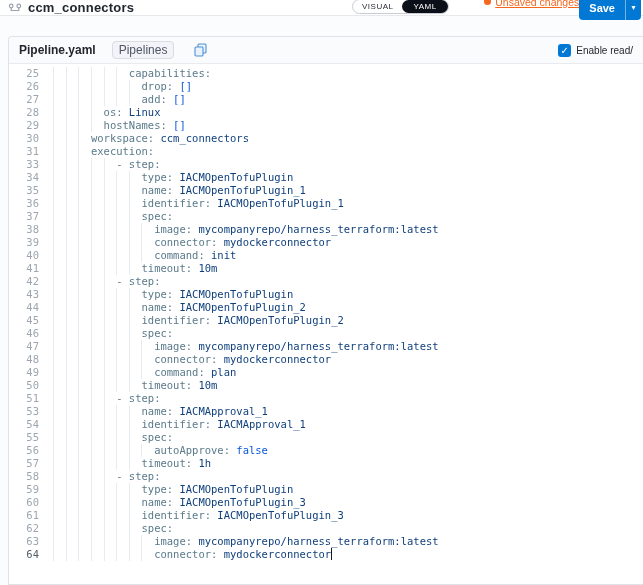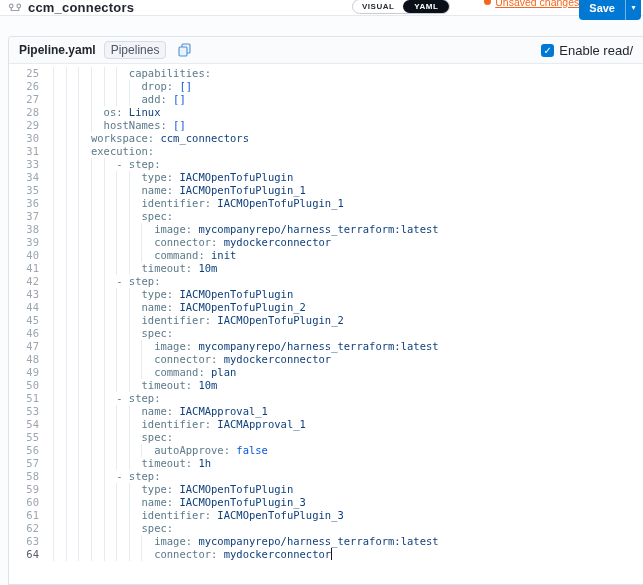--- a/index.html
+++ b/index.html
@@ -8,21 +8,21 @@
 
   
   .app-header { position:relative; height:16px; background:#ffffff;
     border-bottom:1px solid #e6e8ec; display:flex; align-items:center;
     padding:0 8px; white-space:nowrap; }
   .hdr-icon { display:inline-flex; margin-right:6px; color:#9aa0ac; flex:0 0 auto; }
   .hdr-title { font-size:13px; font-weight:bold; color:#22272f; letter-spacing:.2px; }
 
   .mode-toggle { position:absolute; left:352px; top:-1px; display:flex; align-items:center;
     border:1px solid #c9ccd4; border-radius:10px; height:15px; background:#ffffff; }
-  .mode-seg { font-size:8px; font-weight:bold; letter-spacing:.5px; padding:0 9px;
+  .mode-seg { font-size:8px; font-weight:normal; letter-spacing:.5px; padding:0 9px;
     color:#2a2e37; cursor:pointer; line-height:13px; }
   .mode-seg.active { background:#0b1018; color:#ffffff; border-radius:9px; height:13px;
     margin:0; padding:0 11px; }
 
   .hdr-right { margin-left:auto; display:flex; align-items:flex-start; gap:0; }
   .unsaved { display:flex; align-items:center; gap:4px; font-size:10.5px;
     color:var(--warn,#f6671e); text-decoration:underline; cursor:pointer; }
   .unsaved .dot { width:7px; height:7px; border-radius:50%;
     background:var(--warn,#f6671e); display:inline-block; text-decoration:none; }
   .save-split { display:flex; align-items:stretch; height:24px; border-radius:4px;
@@ -31,30 +31,30 @@
     display:flex; align-items:center; cursor:pointer; }
   .save-caret { width:16px; display:flex; align-items:center; justify-content:center;
     border-left:1px solid rgba(255,255,255,.45); color:#fff; font-size:8px; cursor:pointer; }
 
   
   .card { position:absolute; left:8px; right:0; top:36px; bottom:0;
     background:#ffffff; border:1px solid #dfe2e7; border-right:none;
     border-radius:4px 0 0 0; display:flex; flex-direction:column; }
   .card-toolbar { height:27px; flex:0 0 auto; background:#fafbfc;
     border-bottom:1px solid #e8eaed; display:flex; align-items:center;
-    padding:0 10px; gap:8px; border-radius:4px 0 0 0; white-space:nowrap; }
+    padding:0 10px; gap:16px; border-radius:4px 0 0 0; white-space:nowrap; }
   .file-name { font-size:12px; font-weight:bold; color:#22272f; }
   .entity-badge { font-size:12px; color:#4f5762; background:#f3f3fa;
     border:1px solid #d9dce3; border-radius:4px; padding:1px 6px; }
   .copy-btn { display:inline-flex; cursor:pointer; margin-left:4px; }
   .tb-right { margin-left:auto; display:flex; align-items:center; gap:5px; }
   .checkbox { width:13px; height:13px; border-radius:3px;
     background:var(--primary,#0278d5); color:#fff; font-size:10px; line-height:13px;
     text-align:center; cursor:pointer; flex:0 0 auto; }
-  .cb-label { font-size:13px; color:#22272f; }
+  .cb-label { font-size:10px; color:#22272f; }
 
   
   .editor { flex:1 1 auto; overflow:hidden; padding-top:3px;
     font-family:"DejaVu Sans Mono","Liberation Mono",monospace; font-size:10.5px; }
   .line { display:flex; height:13px; line-height:13px; }
   .ln { flex:0 0 44px; text-align:right; padding-right:14px;
     color:var(--ln,#9da6b0); user-select:none; }
   .line.active .ln { color:#586069; }
   .cd { white-space:pre; }
   .ig { display:inline-block; width:2ch; height:13px;

